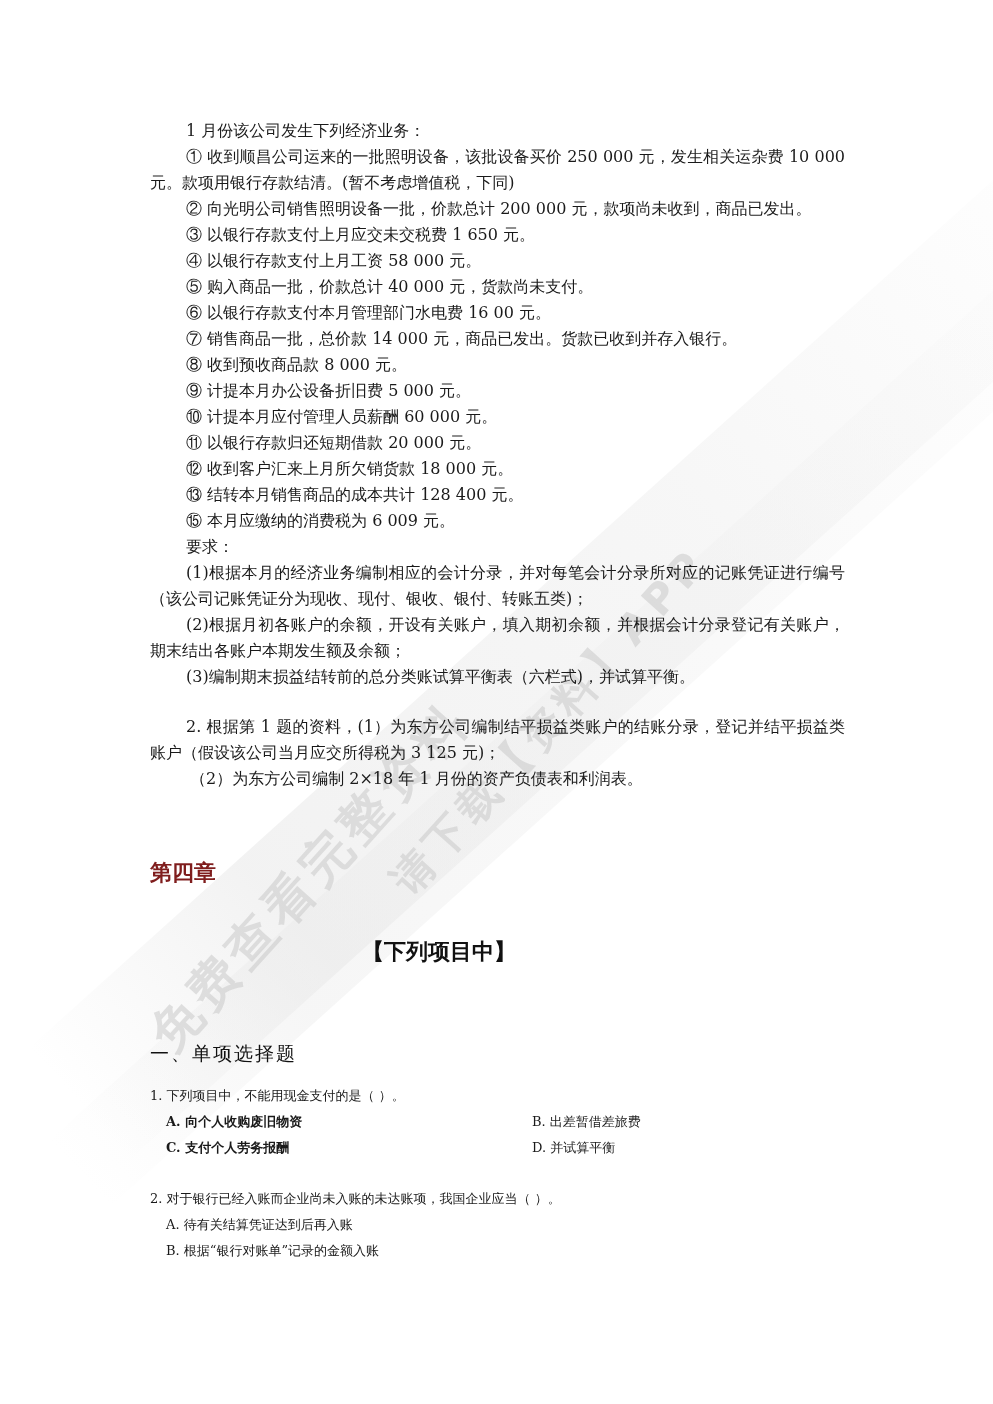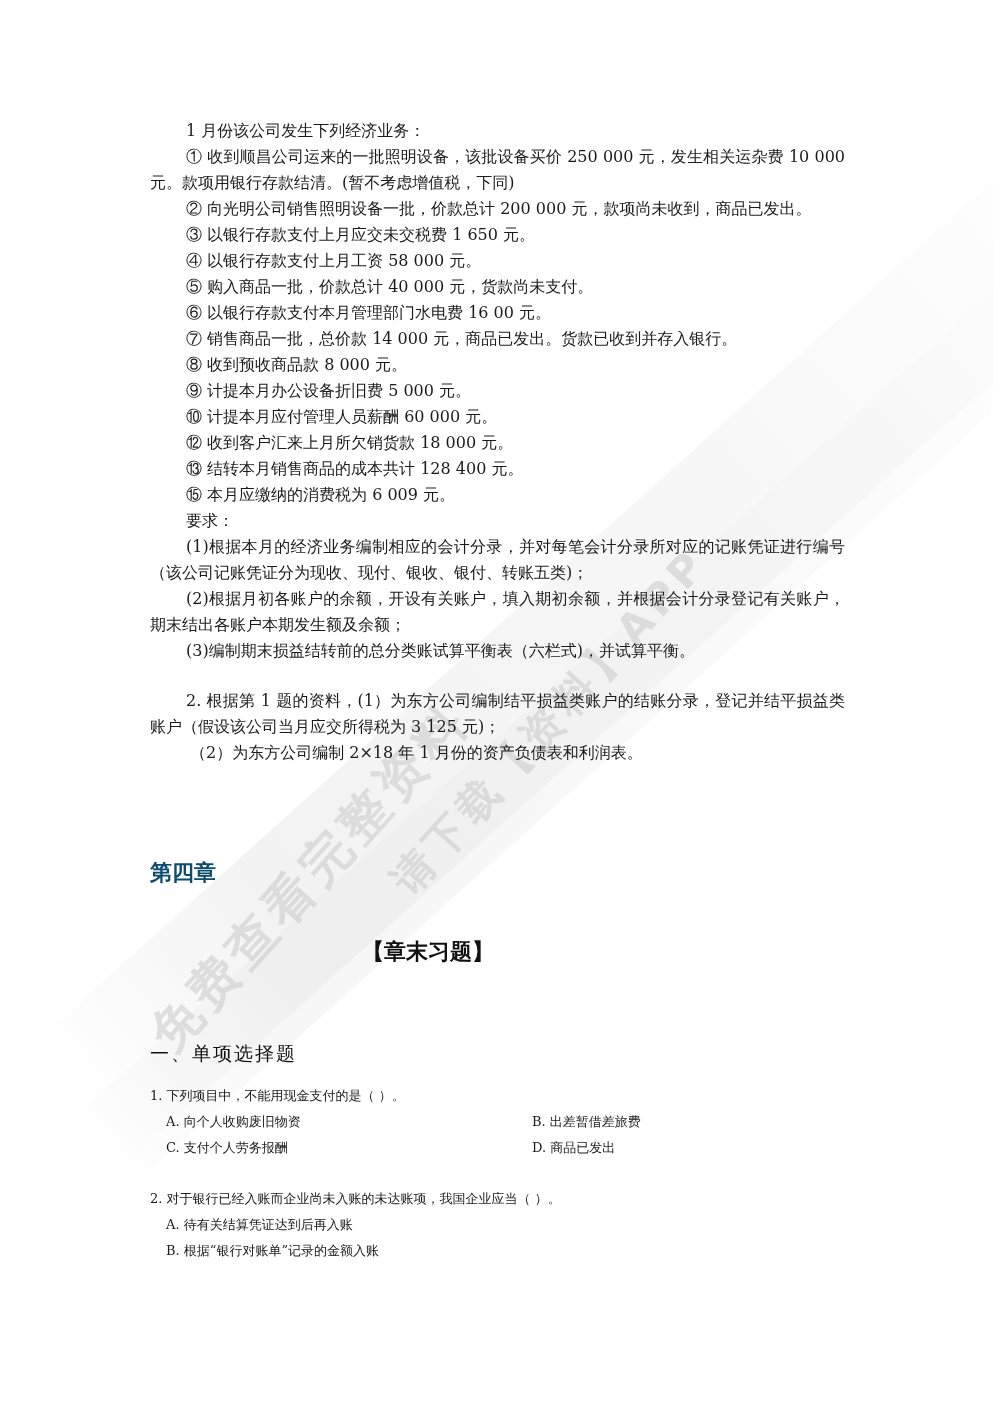--- a/index.html
+++ b/index.html
@@ -18,33 +18,33 @@
   .wm-text {
     position: absolute; font-family: "DejaVu Sans", sans-serif; font-weight: bold;
     color: rgba(200,200,200,0.55); font-size: 50px; white-space: nowrap; transform-origin: left center;
     letter-spacing: 6px;
   }
   .page { position: absolute; left: 150px; top: 118px; width: 695px; }
   .p { font-size: 16px; line-height: 26px; margin: 0; text-align: justify; }
   .indent { text-indent: 36px; }
   .gap { height: 24px; }
   .chapter {
-    position: absolute; left: 150px; top: 858px; color: #0c4a6e; font-size: 22px; font-weight: bold;
+    position: absolute; left: 150px; top: 858px; color: #7f1d1d; font-size: 22px; font-weight: bold;
     font-family: "DejaVu Sans", sans-serif;
   }
   .exercise-title {
     position: absolute; left: 362px; top: 937px; font-size: 22px; font-weight: bold; color: #111;
   }
   .section-title {
     position: absolute; left: 150px; top: 1041px; font-size: 19px; color: #111; letter-spacing: 2px;
   }
   .q { position: absolute; left: 150px; width: 700px; font-size: 13px; line-height: 26px; }
   .opt-row { display: flex; }
   .opt { padding-left: 16px; }
-  .opt-left { width: 350px; }
+  .opt-left { width: 350px; font-weight: bold; }
 </style>
 </head>
 <body>
 
 <div class="watermark">
   <div class="wm-band" style="top:560px; transform: rotate(-42deg);"></div>
   <div class="wm-band" style="top:660px; height:90px; transform: rotate(-42deg); opacity:0.7;"></div>
   <div class="wm-text" style="left:160px; top:1010px; transform: rotate(-48deg);">免费查看完整资料</div>
   <div class="wm-text" style="left:400px; top:860px; transform: rotate(-48deg); font-size:42px;">请下载【资料】APP</div>
 </div>
@@ -54,45 +54,46 @@
   <p class="p indent">① 收到顺昌公司运来的一批照明设备，该批设备买价 250 000 元，发生相关运杂费 10 000 元。款项用银行存款结清。(暂不考虑增值税，下同)</p>
   <p class="p indent">② 向光明公司销售照明设备一批，价款总计 200 000 元，款项尚未收到，商品已发出。</p>
   <p class="p indent">③ 以银行存款支付上月应交未交税费 1  650 元。</p>
   <p class="p indent">④ 以银行存款支付上月工资 58  000 元。</p>
   <p class="p indent">⑤ 购入商品一批，价款总计 40  000 元，货款尚未支付。</p>
   <p class="p indent">⑥ 以银行存款支付本月管理部门水电费 16  00 元。</p>
   <p class="p indent">⑦ 销售商品一批，总价款 14  000 元，商品已发出。货款已收到并存入银行。</p>
   <p class="p indent">⑧ 收到预收商品款 8  000 元。</p>
   <p class="p indent">⑨ 计提本月办公设备折旧费 5  000 元。</p>
   <p class="p indent">⑩ 计提本月应付管理人员薪酬 60  000 元。</p>
+  <p class="p indent">⑪ 以银行存款归还短期借款 20  000 元。</p>
   <p class="p indent">⑫ 收到客户汇来上月所欠销货款 18  000 元。</p>
   <p class="p indent">⑬ 结转本月销售商品的成本共计 128  400 元。</p>
   <p class="p indent">⑮ 本月应缴纳的消费税为 6  009 元。</p>
   <p class="p indent">要求：</p>
   <p class="p indent">(1)根据本月的经济业务编制相应的会计分录，并对每笔会计分录所对应的记账凭证进行编号（该公司记账凭证分为现收、现付、银收、银付、转账五类)；</p>
   <p class="p indent">(2)根据月初各账户的余额，开设有关账户，填入期初余额，并根据会计分录登记有关账户，期末结出各账户本期发生额及余额；</p>
   <p class="p indent">(3)编制期末损益结转前的总分类账试算平衡表（六栏式)，并试算平衡。</p>
   <div class="gap"></div>
   <p class="p indent">2. 根据第 1 题的资料，(1）为东方公司编制结平损益类账户的结账分录，登记并结平损益类账户（假设该公司当月应交所得税为 3  125 元)；</p>
   <p class="p" style="text-indent:40px;">（2）为东方公司编制 2×18 年 1 月份的资产负债表和利润表。</p>
 </div>
 
 <div class="chapter">第四章</div>
-<div class="exercise-title">【章末习题】</div>
+<div class="exercise-title">【下列项目中】</div>
 <div class="section-title">一、单项选择题</div>
 
 <div class="q" style="top:1083px;">
   <div>1. 下列项目中，不能用现金支付的是（          ）。</div>
   <div class="opt-row">
     <div class="opt opt-left">A. 向个人收购废旧物资</div>
     <div class="opt">B. 出差暂借差旅费</div>
   </div>
   <div class="opt-row">
     <div class="opt opt-left">C. 支付个人劳务报酬</div>
-    <div class="opt">D. 商品已发出</div>
+    <div class="opt">D. 并试算平衡</div>
   </div>
 </div>
 
 <div class="q" style="top:1186px;">
   <div>2. 对于银行已经入账而企业尚未入账的未达账项，我国企业应当（          ）。</div>
   <div class="opt">A. 待有关结算凭证达到后再入账</div>
   <div class="opt">B. 根据“银行对账单”记录的金额入账</div>
 </div>
 
 </body></html>

